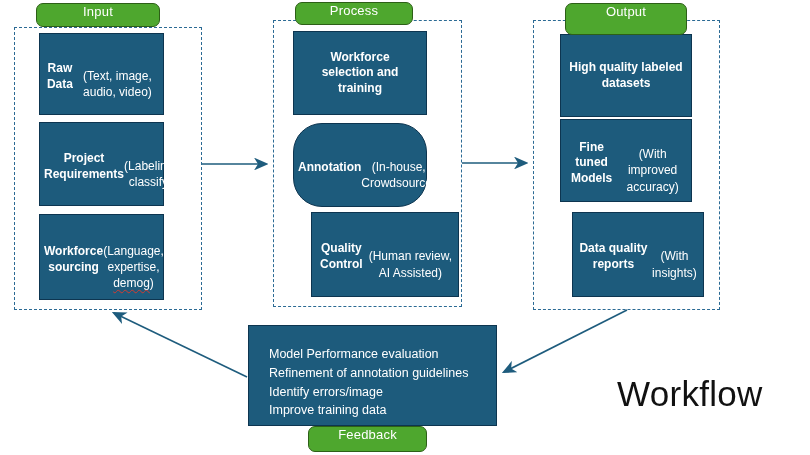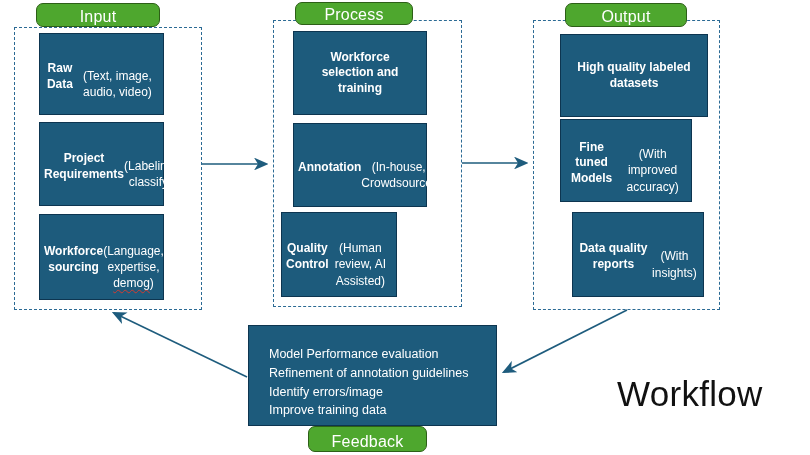--- a/index.html
+++ b/index.html
@@ -8,21 +8,21 @@
     position:relative;width:810px;height:455px;background:#ffffff;overflow:hidden;
     font-family:"Liberation Sans", sans-serif;
   }
   
   .col{
     position:absolute;border:1.5px dashed #2b6a94;background:transparent;
   }
   
   .pill{
     position:absolute;background:#4ea72e;border:1.6px solid #2d5f17;border-radius:7px;
-    color:#ffffff;font-size:16px;display:flex;align-items:flex-end;justify-content:center;
+    color:#ffffff;font-size:13px;display:flex;align-items:flex-start;justify-content:center;
     z-index:3;letter-spacing:.2px;
   }
   
   .box{
     position:absolute;background:#1d5b7c;border:1.4px solid #0d3550;color:#ffffff;
     display:flex;flex-direction:row;align-items:center;text-align:center;
     padding:9px 4px 4px 4px;z-index:2;
   }
   .box.center{justify-content:center;padding-top:4px;}
   .box-title{font-weight:bold;font-size:12px;line-height:1.3;}
@@ -56,21 +56,21 @@
     <line x1="627" y1="310" x2="504" y2="372" stroke="#1e5c7d" stroke-width="1.6" marker-end="url(#ah)"></line>
     <line x1="247" y1="377" x2="114" y2="313" stroke="#1e5c7d" stroke-width="1.6" marker-end="url(#ah)"></line>
   </svg>
 
   <div class="pill" style="left:36px;top:3px;width:124px;height:24px;">
     <span>Input</span>
   </div>
   <div class="pill" style="left:295px;top:2px;width:118px;height:23px;">
     <span>Process</span>
   </div>
-  <div class="pill" style="left:565px;top:3px;width:122px;height:24px;">
+  <div class="pill" style="left:565px;top:3px;width:122px;height:32px;">
     <span>Output</span>
   </div>
   <div class="pill" style="left:308px;top:426px;width:119px;height:26px;">
     <span>Feedback</span>
   </div>
 
   <div class="col" style="left:14px;top:27px;width:188px;height:283px;">
     <div class="box" style="left:24px;top:5px;width:125px;height:82px;">
       <div class="box-title">Raw Data</div>
       <div class="box-sub">(Text, image, audio, video)</div>
@@ -82,32 +82,32 @@
     <div class="box" style="left:24px;top:186px;width:125px;height:86px;">
       <div class="box-title">Workforce sourcing</div>
       <div class="box-sub"><span>(Language, expertise, </span><span class="misspell">demog</span><span>)</span></div>
     </div>
   </div>
 
   <div class="col" style="left:273px;top:20px;width:189px;height:287px;">
     <div class="box center" style="left:19px;top:10px;width:134px;height:84px;">
       <div class="box-title" style="max-width:110px;">Workforce selection and training</div>
     </div>
-    <div class="box" style="left:19px;top:102px;width:134px;height:84px;">
+    <div class="box" style="left:19px;top:102px;width:134px;height:84px;border-radius:29px;">
       <div class="box-title">Annotation</div>
       <div class="box-sub" style="max-width:110px;">(In-house, Crowdsource)</div>
     </div>
-    <div class="box" style="left:7px;top:191px;width:116px;height:85px;">
+    <div class="box" style="left:37px;top:191px;width:148px;height:85px;">
       <div class="box-title">Quality Control</div>
       <div class="box-sub" style="max-width:120px;">(Human review, AI Assisted)</div>
     </div>
   </div>
 
   <div class="col" style="left:533px;top:20px;width:187px;height:290px;">
-    <div class="box center" style="left:26px;top:13px;width:148px;height:83px;">
+    <div class="box center" style="left:26px;top:13px;width:132px;height:83px;">
       <div class="box-title" style="max-width:120px;">High quality labeled datasets</div>
     </div>
     <div class="box" style="left:26px;top:98px;width:132px;height:83px;">
       <div class="box-title">Fine tuned Models</div>
       <div class="box-sub" style="max-width:110px;">(With improved accuracy)</div>
     </div>
     <div class="box" style="left:38px;top:191px;width:132px;height:85px;">
       <div class="box-title" style="max-width:100px;">Data quality reports</div>
       <div class="box-sub">(With insights)</div>
     </div>

